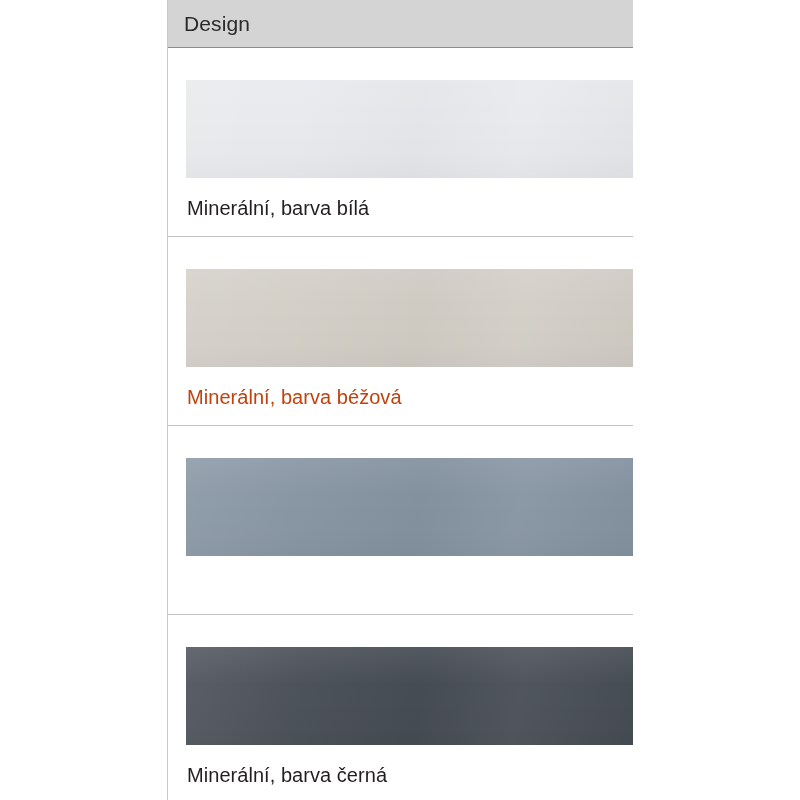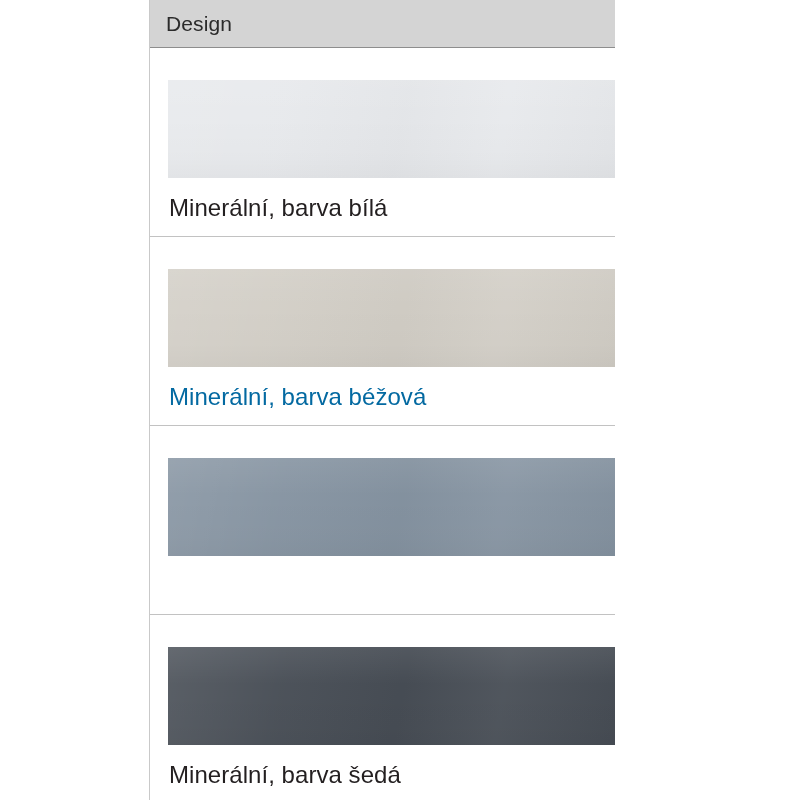--- a/index.html
+++ b/index.html
@@ -18,21 +18,21 @@
   .page {
     position: relative;
     width: 800px;
     height: 800px;
     background: #ffffff;
   }
 
   
   .design-column {
     position: absolute;
-    left: 149px;
+    left: 167px;
     top: 0;
     width: 466px;
     height: 800px;
     border-left: 1px solid #c9c9c9;
     box-sizing: border-box;
     background: #ffffff;
   }
 
   
   .column-header {
@@ -98,21 +98,21 @@
         rgba(255,255,255,0.00) 38%,
         rgba(0,0,0,0.012) 78%,
         rgba(0,0,0,0.03) 100%);
     pointer-events: none;
   }
 
   .swatch-caption {
     position: absolute;
     left: 19px;
     top: 147px;
-    font-size: 24px;
+    font-size: 20px;
     line-height: 26px;
     color: #231f20;
     letter-spacing: .05px;
     white-space: nowrap;
   }
 </style>
 </head>
 <body>
 
 <div class="page">
@@ -131,33 +131,33 @@
           <div class="sheen-v"></div>
         </div>
         <div class="swatch-caption" style="color: rgb(35, 31, 32);">Minerální, barva bílá</div>
       </div>
 
       <div class="swatch-row" style="border-bottom-color: rgb(194, 194, 194);">
         <div class="swatch-chip" style="background-color: rgb(210, 206, 198);">
           <div class="sheen"></div>
           <div class="sheen-v"></div>
         </div>
-        <div class="swatch-caption" style="color: #0369a1;">Minerální, barva béžová</div>
+        <div class="swatch-caption" style="color: #c2410c;">Minerální, barva béžová</div>
       </div>
 
       <div class="swatch-row" style="border-bottom-color: rgb(194, 194, 194);">
         <div class="swatch-chip" style="background-color: rgb(133, 147, 161);">
           <div class="sheen"></div>
           <div class="sheen-v"></div>
         </div>
       </div>
 
       <div class="swatch-row" style="border-bottom-color: rgb(194, 194, 194);">
         <div class="swatch-chip" style="background-color: rgb(71, 77, 85);">
           <div class="sheen"></div>
           <div class="sheen-v"></div>
         </div>
-        <div class="swatch-caption" style="color: rgb(35, 31, 32);">Minerální, barva šedá</div>
+        <div class="swatch-caption" style="color: rgb(35, 31, 32);">Minerální, barva černá</div>
       </div>
 
     </div>
   </div>
 </div>
 
 </body></html>

